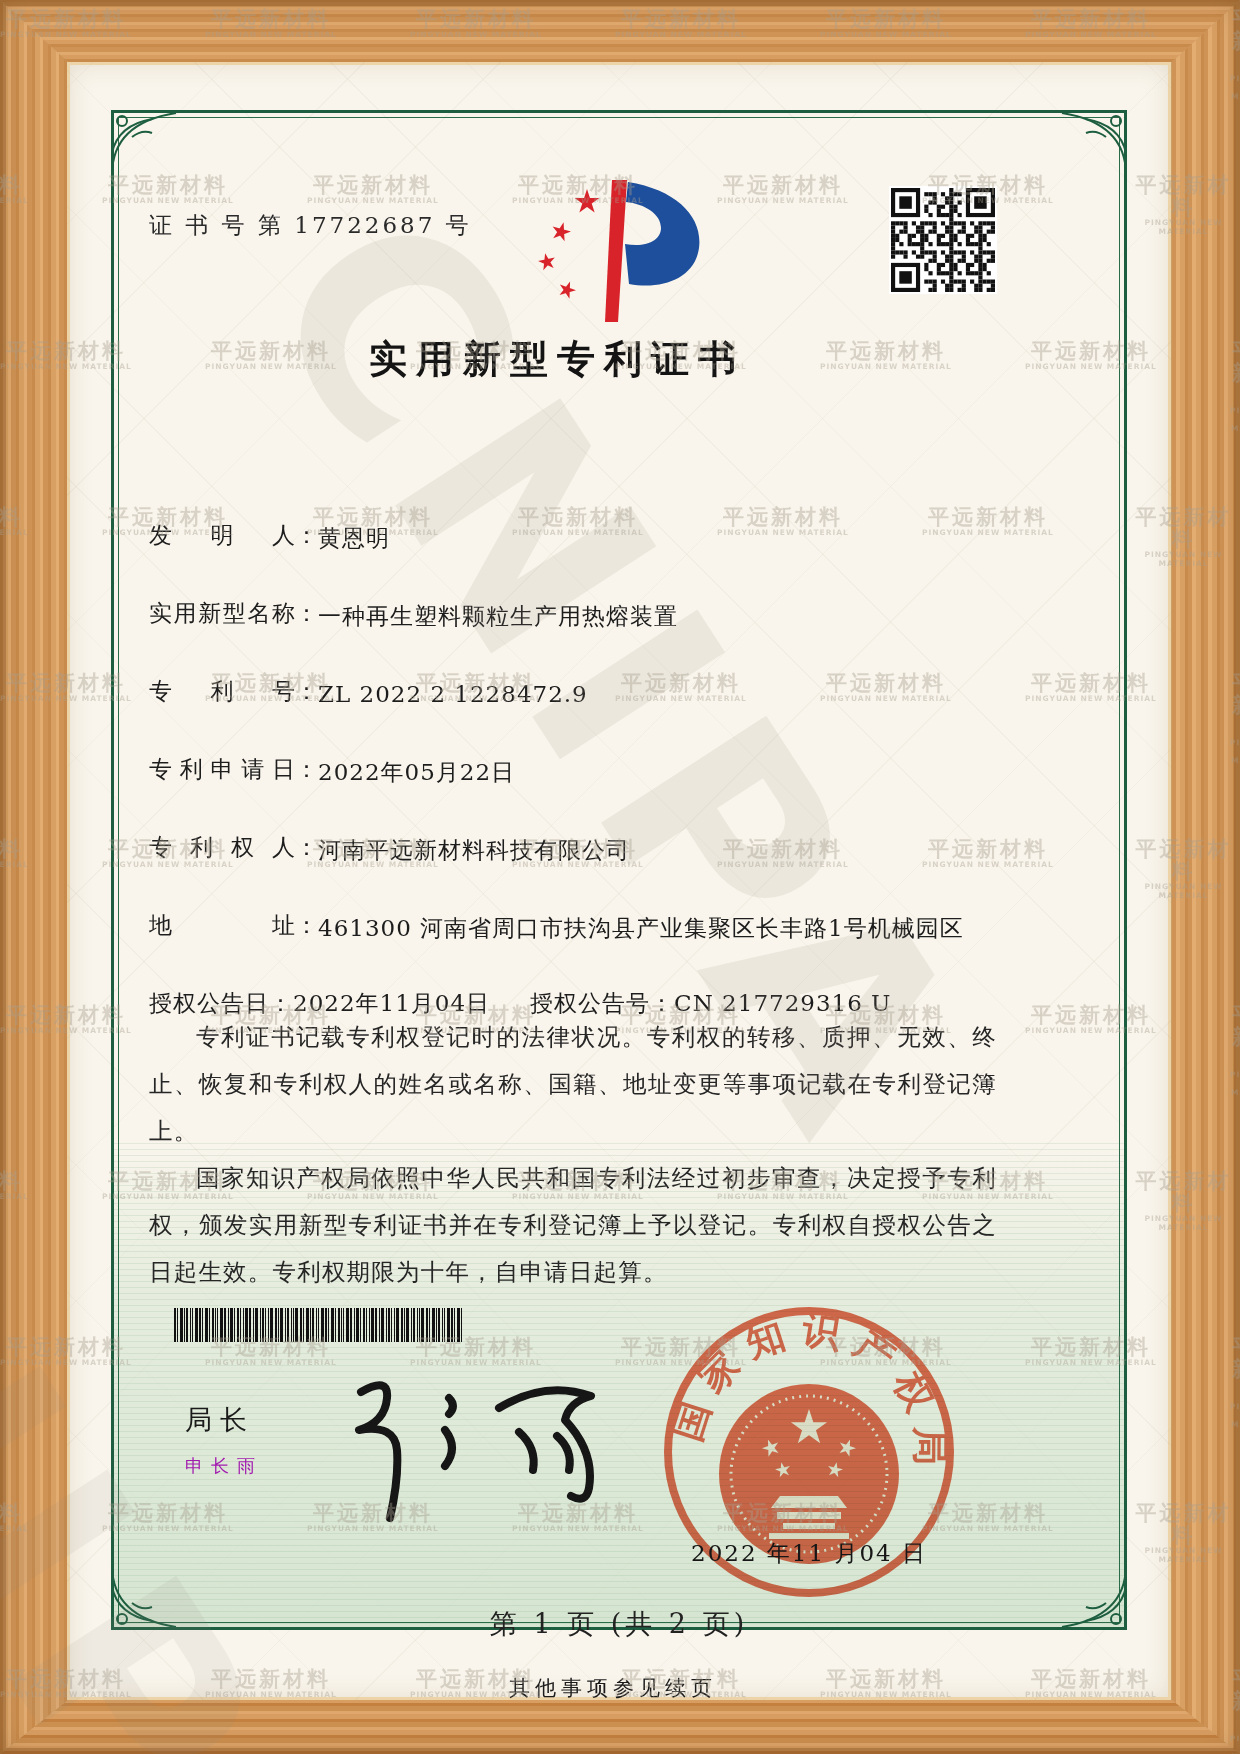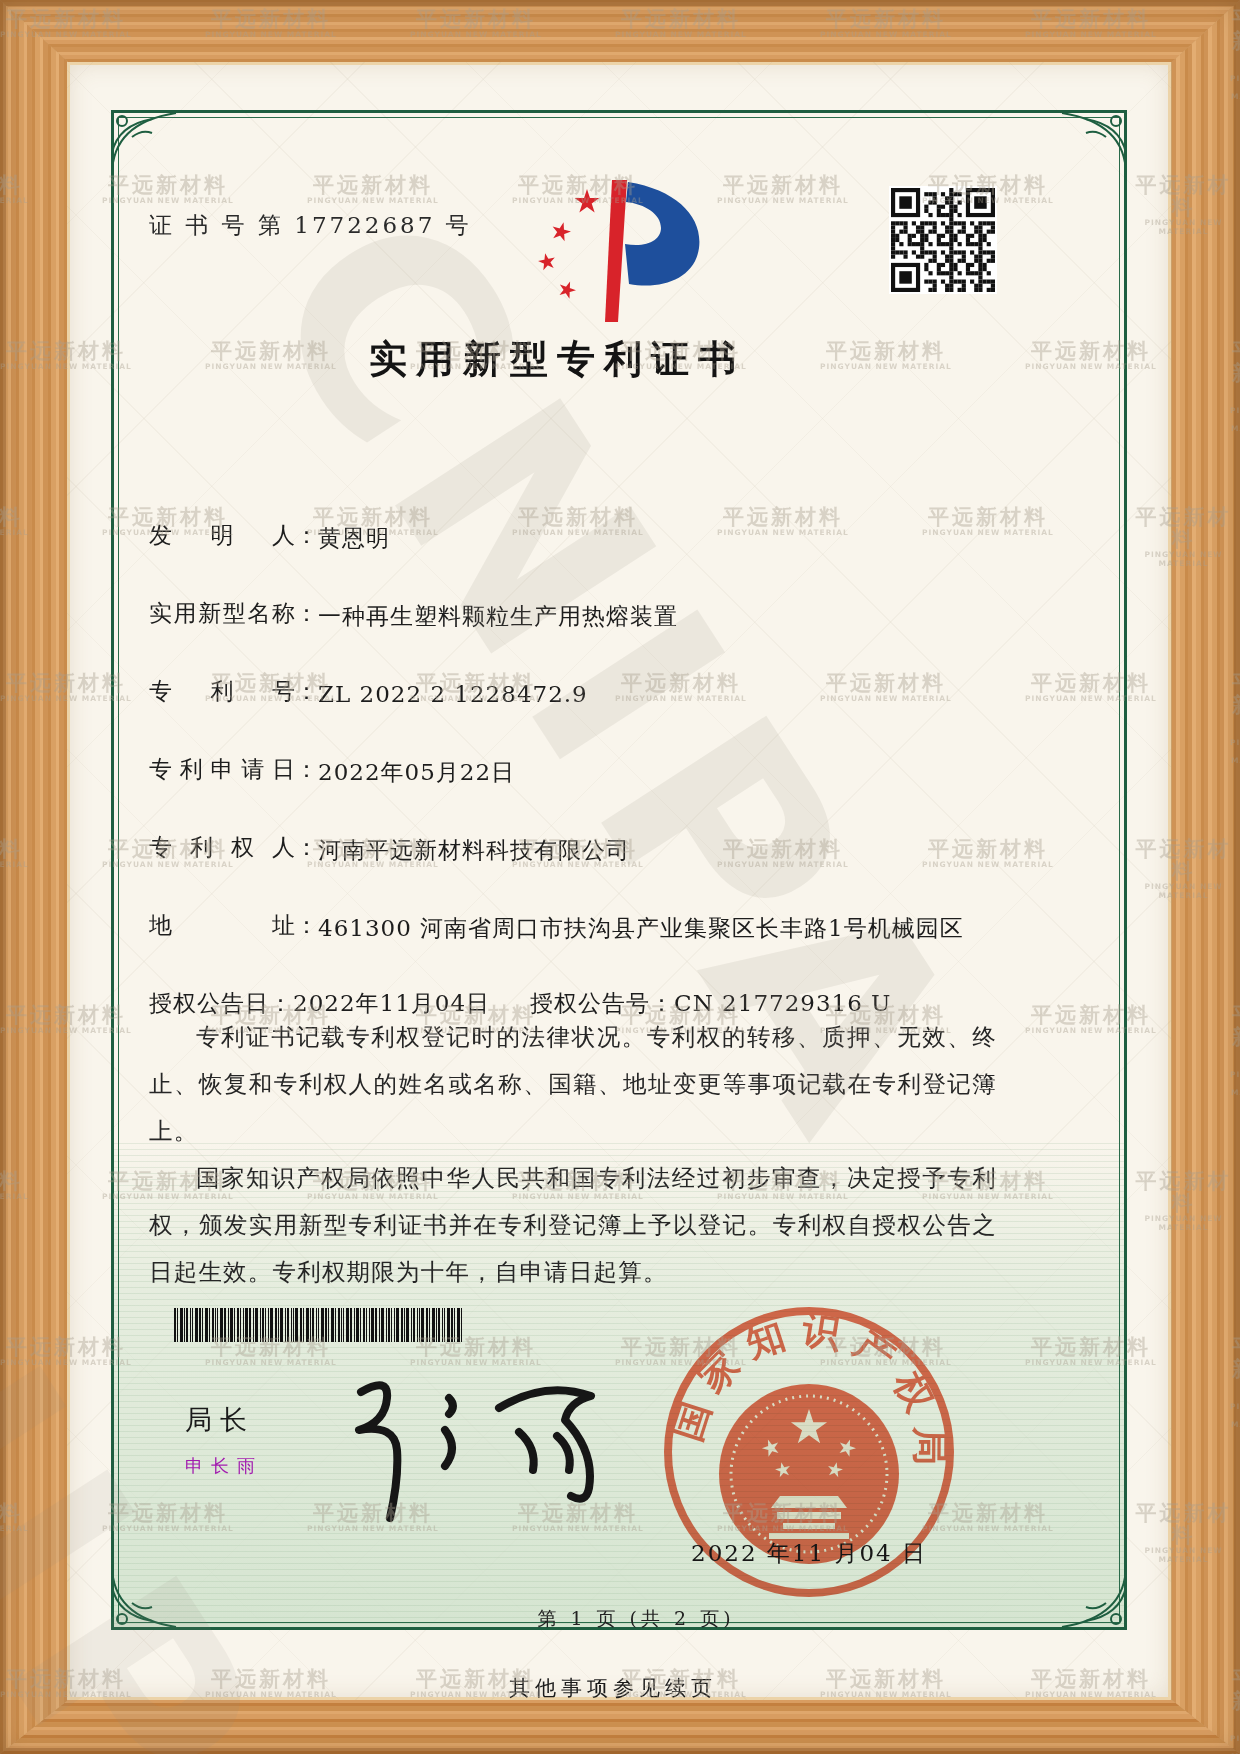--- a/index.html
+++ b/index.html
@@ -71,22 +71,22 @@
 
   .director-title{left:118px;top:1340px;font-size:27px;letter-spacing:8px;color:#1b1b1b;}
   .director-name{left:118px;top:1392px;font-size:18px;letter-spacing:8px;color:#a21caf;font-family:Liberation Serif, serif;}
   .signature{position:absolute;left:232px;top:1300px;width:360px;height:160px;}
 
   .seal{position:absolute;left:592px;top:1240px;width:300px;height:300px;opacity:.85;
     mix-blend-mode:multiply;}
   .seal-date{left:592px;top:1476px;width:300px;text-align:center;font-size:23px;
     letter-spacing:2px;color:#161616;}
 
-  .page-footer{left:0;top:1544px;width:1104px;text-align:center;font-size:19px;
-    letter-spacing:4px;color:#222;margin-left:17px;}
+  .page-footer{left:0;top:1544px;width:1104px;text-align:center;font-size:27px;
+    letter-spacing:4px;color:#222;}
   .continuation{left:0;top:1612px;width:1092px;text-align:center;font-size:21px;
     letter-spacing:5px;color:#1b1b1b;}
 
   
   .wm-layer{position:absolute;inset:0;z-index:6;pointer-events:none;opacity:.4;text-decoration:underline;}
   .wm{position:absolute;text-align:center;color:#a89f8f;font-family:"DejaVu Sans","Liberation Sans",sans-serif;}
   .wm-cn{font-size:21px;font-weight:700;letter-spacing:3px;line-height:22px;}
   .wm-en{font-size:7.5px;font-weight:700;letter-spacing:1px;line-height:9px;}
   .ghost{position:absolute;z-index:5;pointer-events:none;
     font-family:"DejaVu Sans","Liberation Sans",sans-serif;font-weight:700;

